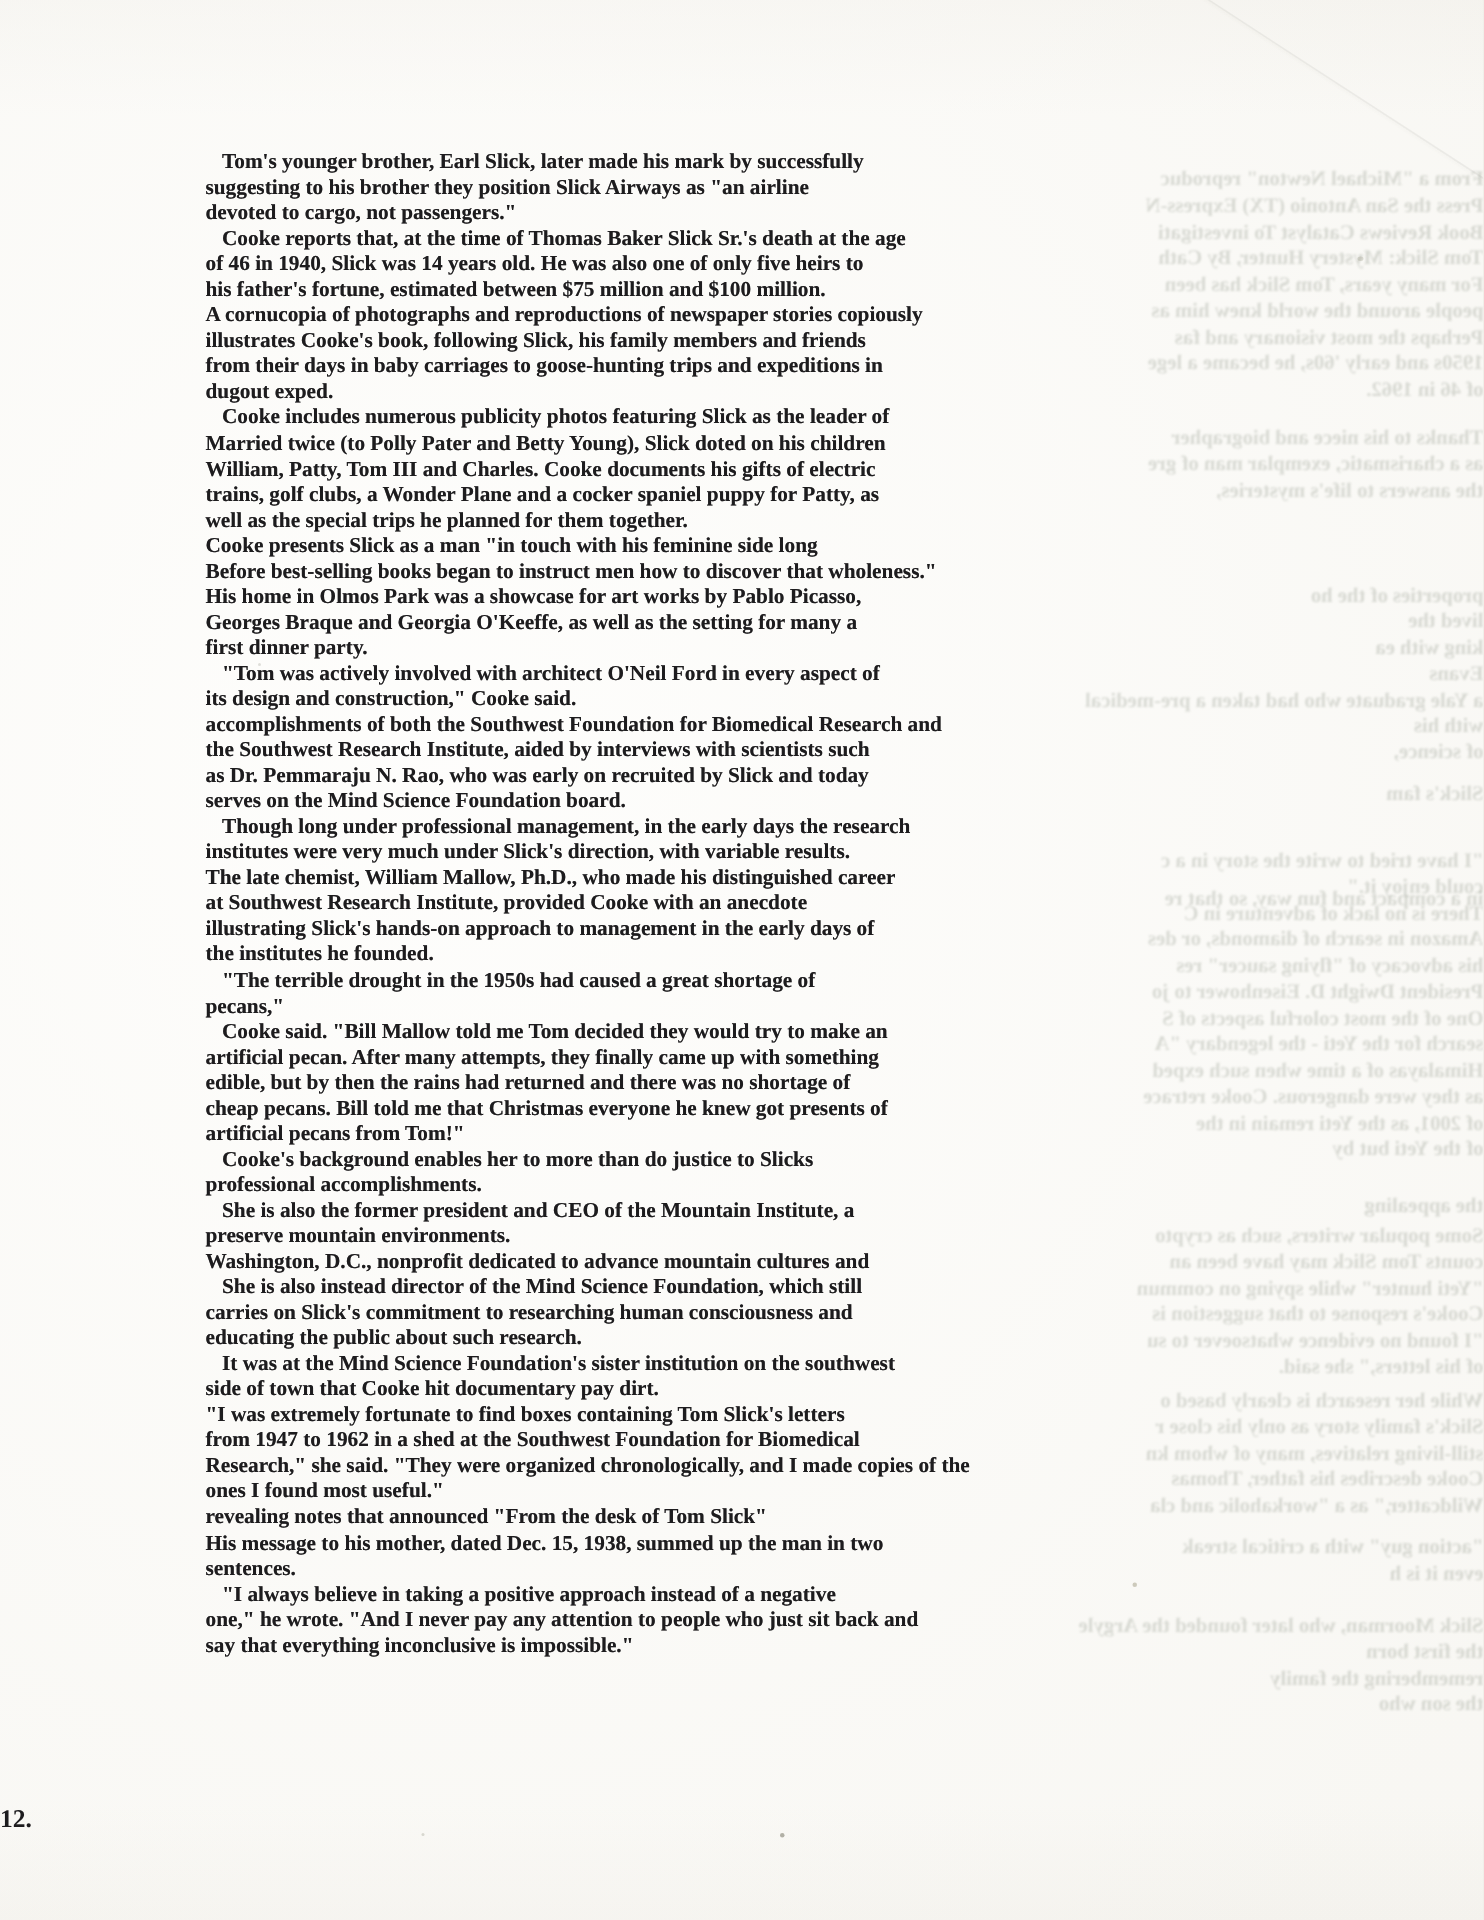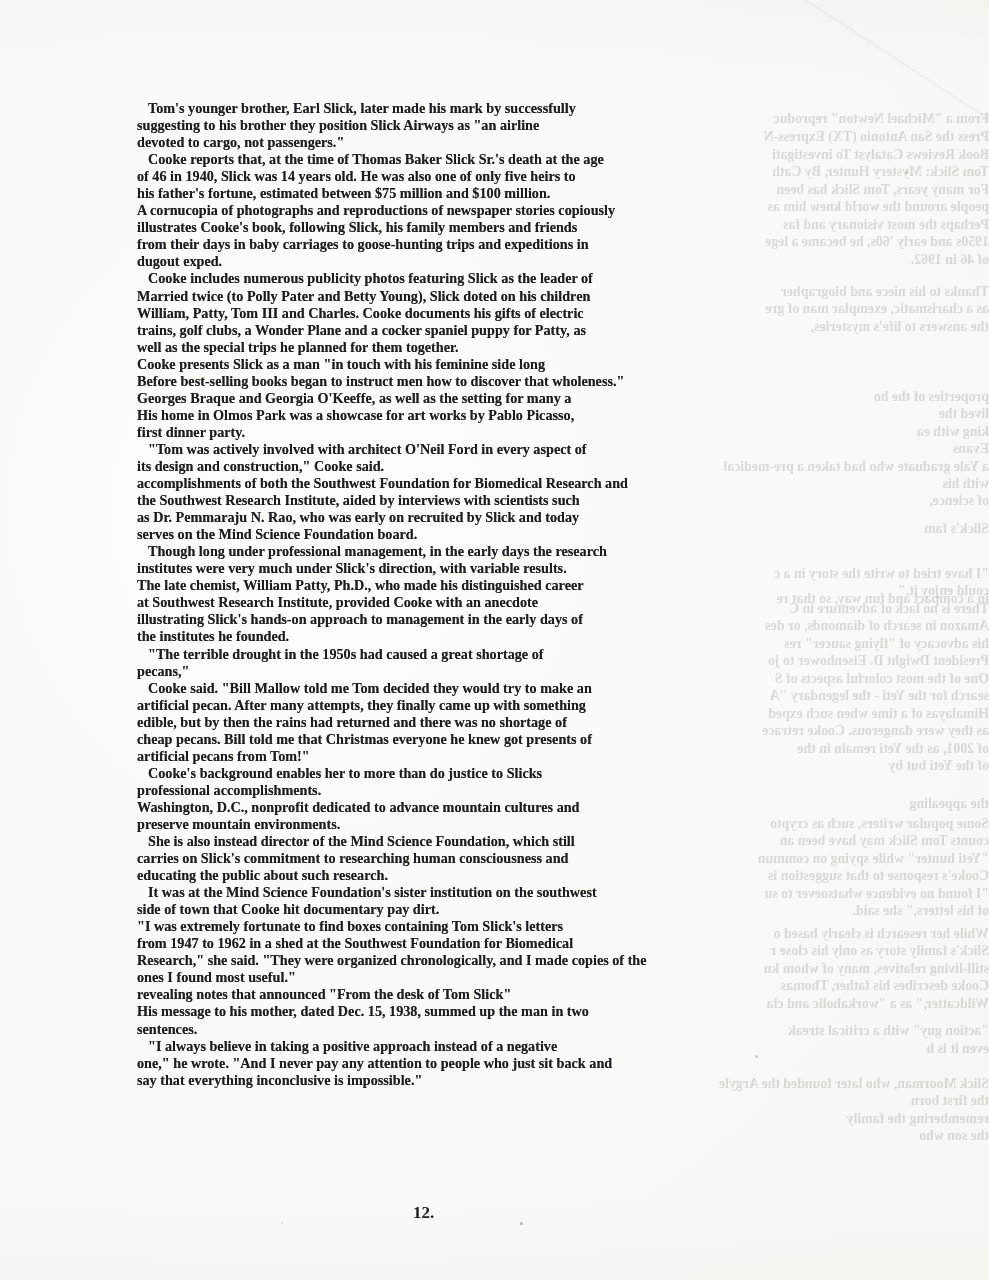--- a/index.html
+++ b/index.html
@@ -63,21 +63,21 @@
     line-height: 17px;
     color: #8b9284;
     opacity: 0.30;
     filter: blur(0.6px);
   }
   .page-number {
     position: absolute;
     left: 0;
     top: 1203px;
     width: 847px;
-    text-align: center;
+    text-align: left;
     font-weight: bold;
     font-size: 17px;
     color: #1d1c1e;
   }
   .crease {
     position: absolute;
     right: -40px;
     top: 60px;
     width: 260px;
     height: 1px;
@@ -165,46 +165,47 @@
       <div class="line">illustrates Cooke's book, following Slick, his family members and friends</div>
       <div class="line">from their days in baby carriages to goose-hunting trips and expeditions in</div>
       <div class="line">dugout exped.</div>
       <div class="line indent">Cooke includes numerous publicity photos featuring Slick as the leader of</div>
       <div class="line">Married twice (to Polly Pater and Betty Young), Slick doted on his children</div>
       <div class="line">William, Patty, Tom III and Charles. Cooke documents his gifts of electric</div>
       <div class="line">trains, golf clubs, a Wonder Plane and a cocker spaniel puppy for Patty, as</div>
       <div class="line">well as the special trips he planned for them together.</div>
       <div class="line">Cooke presents Slick as a man "in touch with his feminine side long</div>
       <div class="line">Before best-selling books began to instruct men how to discover that wholeness."</div>
+      <div class="line">His home in Olmos Park was a showcase for art works by Pablo Picasso,</div>
       <div class="line">Georges Braque and Georgia O'Keeffe, as well as the setting for many a</div>
-      <div class="line">His home in Olmos Park was a showcase for art works by Pablo Picasso,</div>
       <div class="line">first dinner party.</div>
       <div class="line indent">"Tom was actively involved with architect O'Neil Ford in every aspect of</div>
       <div class="line">its design and construction," Cooke said.</div>
       <div class="line">accomplishments of both the Southwest Foundation for Biomedical Research and</div>
       <div class="line">the Southwest Research Institute, aided by interviews with scientists such</div>
       <div class="line">as Dr. Pemmaraju N. Rao, who was early on recruited by Slick and today</div>
       <div class="line">serves on the Mind Science Foundation board.</div>
       <div class="line indent">Though long under professional management, in the early days the research</div>
       <div class="line">institutes were very much under Slick's direction, with variable results.</div>
-      <div class="line">The late chemist, William Patty, Ph.D., who made his distinguished career</div>
+      <div class="line">The late chemist, William Mallow, Ph.D., who made his distinguished career</div>
       <div class="line">at Southwest Research Institute, provided Cooke with an anecdote</div>
       <div class="line">illustrating Slick's hands-on approach to management in the early days of</div>
       <div class="line">the institutes he founded.</div>
       <div class="line indent">"The terrible drought in the 1950s had caused a great shortage of</div>
       <div class="line">pecans,"</div>
       <div class="line indent">Cooke said. "Bill Mallow told me Tom decided they would try to make an</div>
       <div class="line">artificial pecan. After many attempts, they finally came up with something</div>
       <div class="line">edible, but by then the rains had returned and there was no shortage of</div>
       <div class="line">cheap pecans. Bill told me that Christmas everyone he knew got presents of</div>
       <div class="line">artificial pecans from Tom!"</div>
       <div class="line indent">Cooke's background enables her to more than do justice to Slicks</div>
       <div class="line">professional accomplishments.</div>
+      <div class="line indent">She is also the former president and CEO of the Mountain Institute, a</div>
+      <div class="line">preserve mountain environments.</div>
       <div class="line">Washington, D.C., nonprofit dedicated to advance mountain cultures and</div>
-      <div class="line">preserve mountain environments.</div>
       <div class="line indent">She is also instead director of the Mind Science Foundation, which still</div>
       <div class="line">carries on Slick's commitment to researching human consciousness and</div>
       <div class="line">educating the public about such research.</div>
       <div class="line indent">It was at the Mind Science Foundation's sister institution on the southwest</div>
       <div class="line">side of town that Cooke hit documentary pay dirt.</div>
       <div class="line">"I was extremely fortunate to find boxes containing Tom Slick's letters</div>
       <div class="line">from 1947 to 1962 in a shed at the Southwest Foundation for Biomedical</div>
       <div class="line">Research," she said. "They were organized chronologically, and I made copies of the</div>
       <div class="line">ones I found most useful."</div>
       <div class="line">revealing notes that announced "From the desk of Tom Slick"</div>

